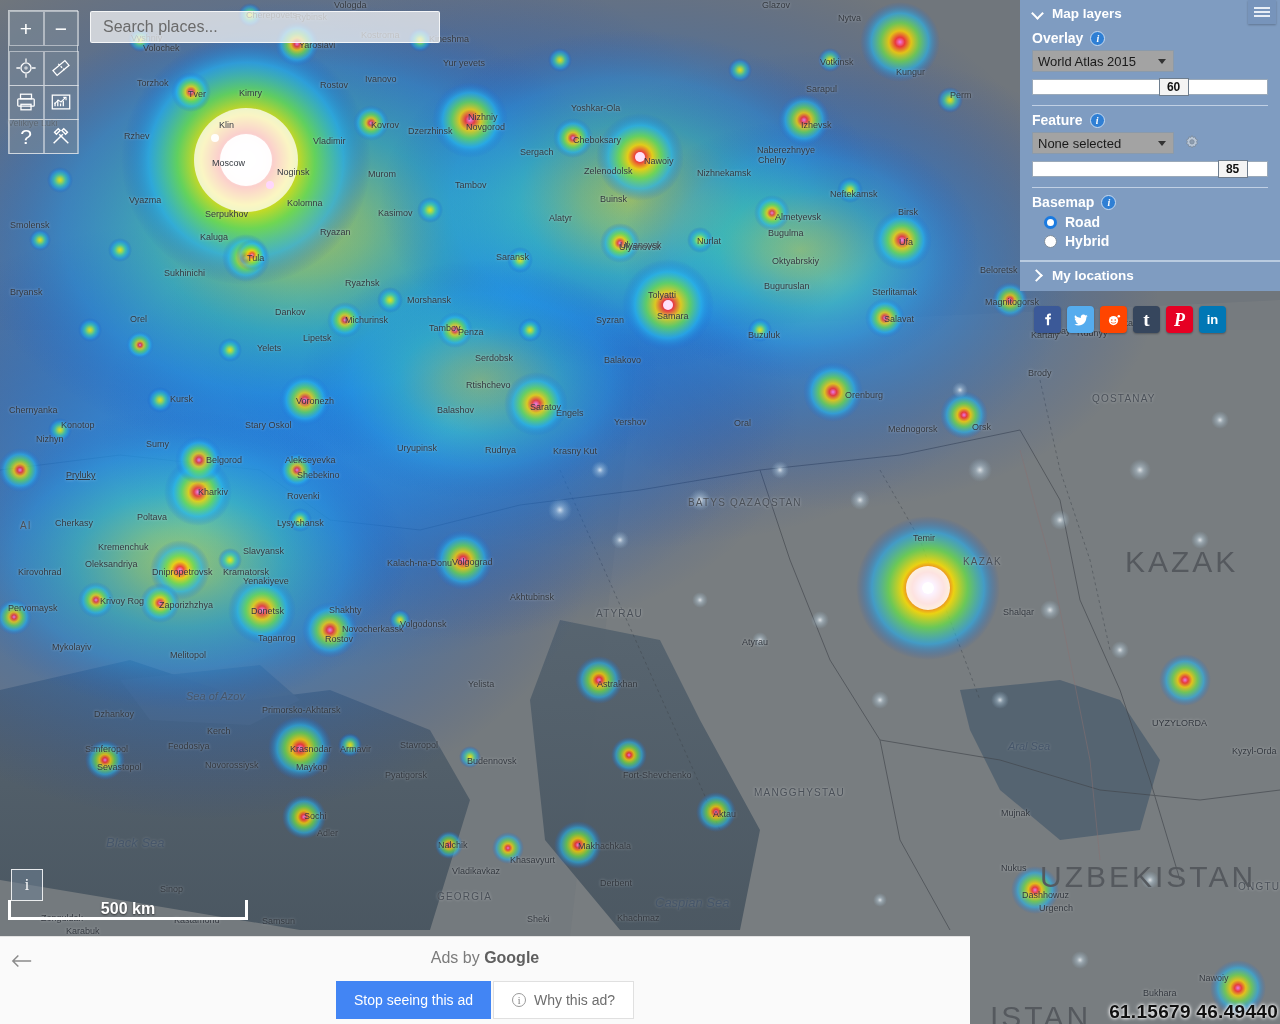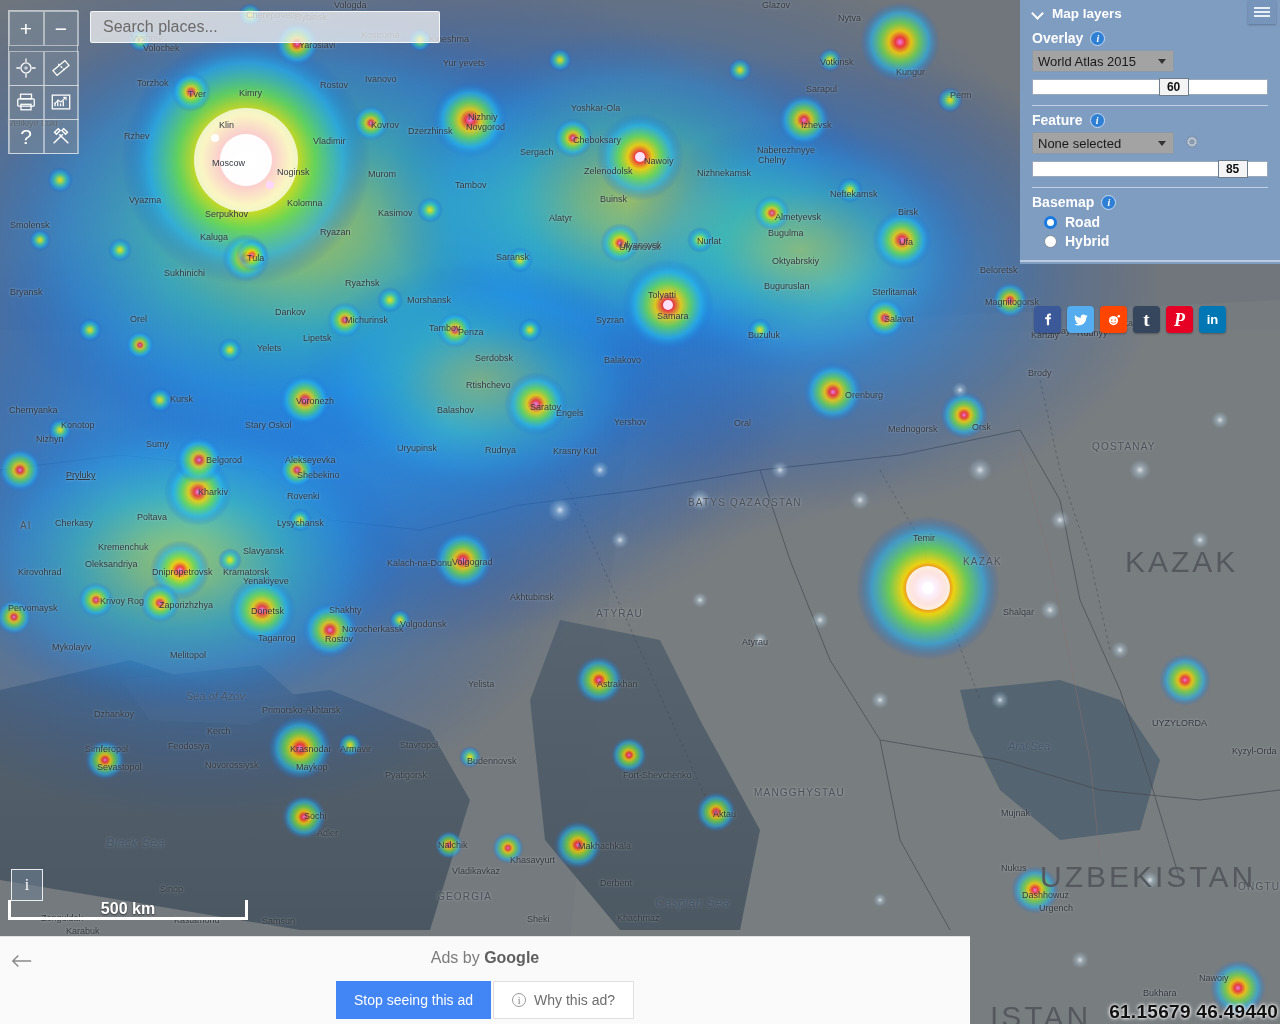--- a/index.html
+++ b/index.html
@@ -652,21 +652,21 @@
         <div class="map-label city" style="left: 1039px; top: 903px;">Urgench</div>
         <div class="map-label city" style="left: 1143px; top: 988px;">Bukhara</div>
         <div class="map-label city" style="left: 1199px; top: 973px;">Nawoiy</div>
         <div class="map-label city" style="left: 1232px; top: 746px;">Kyzyl-Orda</div>
         <div class="map-label city" style="left: 1001px; top: 808px;">Mujnak</div>
         <div class="map-label city" style="left: 1152px; top: 718px;">UYZYLORDA</div>
         <div class="map-label city" style="left: 1031px; top: 330px;">Kartaly</div>
         <div class="map-label city" style="left: 1110px; top: 318px;">Kustanay</div>
         <div class="map-label city" style="left: 1077px; top: 328px;">Rudnyy</div>
         <div class="map-label city" style="left: 1048px; top: 326px;">Sibay</div>
-        <div class="map-label region" style="left: 1092px; top: 393px; margin-top: 48px;">QOSTANAY</div>
+        <div class="map-label region" style="left: 1092px; top: 393px;">QOSTANAY</div>
         <div class="map-label region" style="left: 963px; top: 556px;">KAZAK</div>
         <div class="map-label region" style="left: 688px; top: 497px;">BATYS QAZAQSTAN</div>
         <div class="map-label region" style="left: 596px; top: 608px;">ATYRAU</div>
         <div class="map-label region" style="left: 754px; top: 787px;">MANGGHYSTAU</div>
         <div class="map-label region" style="left: 1238px; top: 881px;">ONGTUSTIK</div>
         <div class="map-label region" style="left: 437px; top: 891px;">GEORGIA</div>
         <div class="map-label region" style="left: 20px; top: 520px;">AI</div>
         <div class="map-label water big" style="left: 106px; top: 835px;">Black Sea</div>
         <div class="map-label water" style="left: 186px; top: 690px;">Sea of Azov</div>
         <div class="map-label water big" style="left: 655px; top: 895px;">Caspian Sea</div>
@@ -800,20 +800,24 @@
         <span>Road</span>
       </div>
       <div class="radio-row">
         <span class="radio"></span>
         <span>Hybrid</span>
       </div>
     </div>
 
     <div class="panel-row-sep"></div>
     <div class="panel-row-sep"></div>
+    <div class="panel-section-head">
+      <span class="chev right"></span>
+      <span>My locations</span>
+    </div>
   </div>
 
   <div id="social-row" style="position:absolute;right:0;top:300px;width:260px;">
     <div class="soc" style="background:#3b5998">
       <svg width="15" height="15" viewBox="0 0 24 24" fill="#fff">
         <path d="M14.5 8.5V6.8c0-.8.2-1.3 1.4-1.3h1.6V2.6C17.1 2.5 16.2 2.4 15.2 2.4c-2.5 0-4.2 1.5-4.2 4.3v1.8H8.3v3.2H11V21h3.5v-9.3h2.6l.4-3.2z"></path>
       </svg>
     </div>
     <div class="soc" style="background:#55acee">
       <svg width="16" height="16" viewBox="0 0 24 24" fill="#fff">

